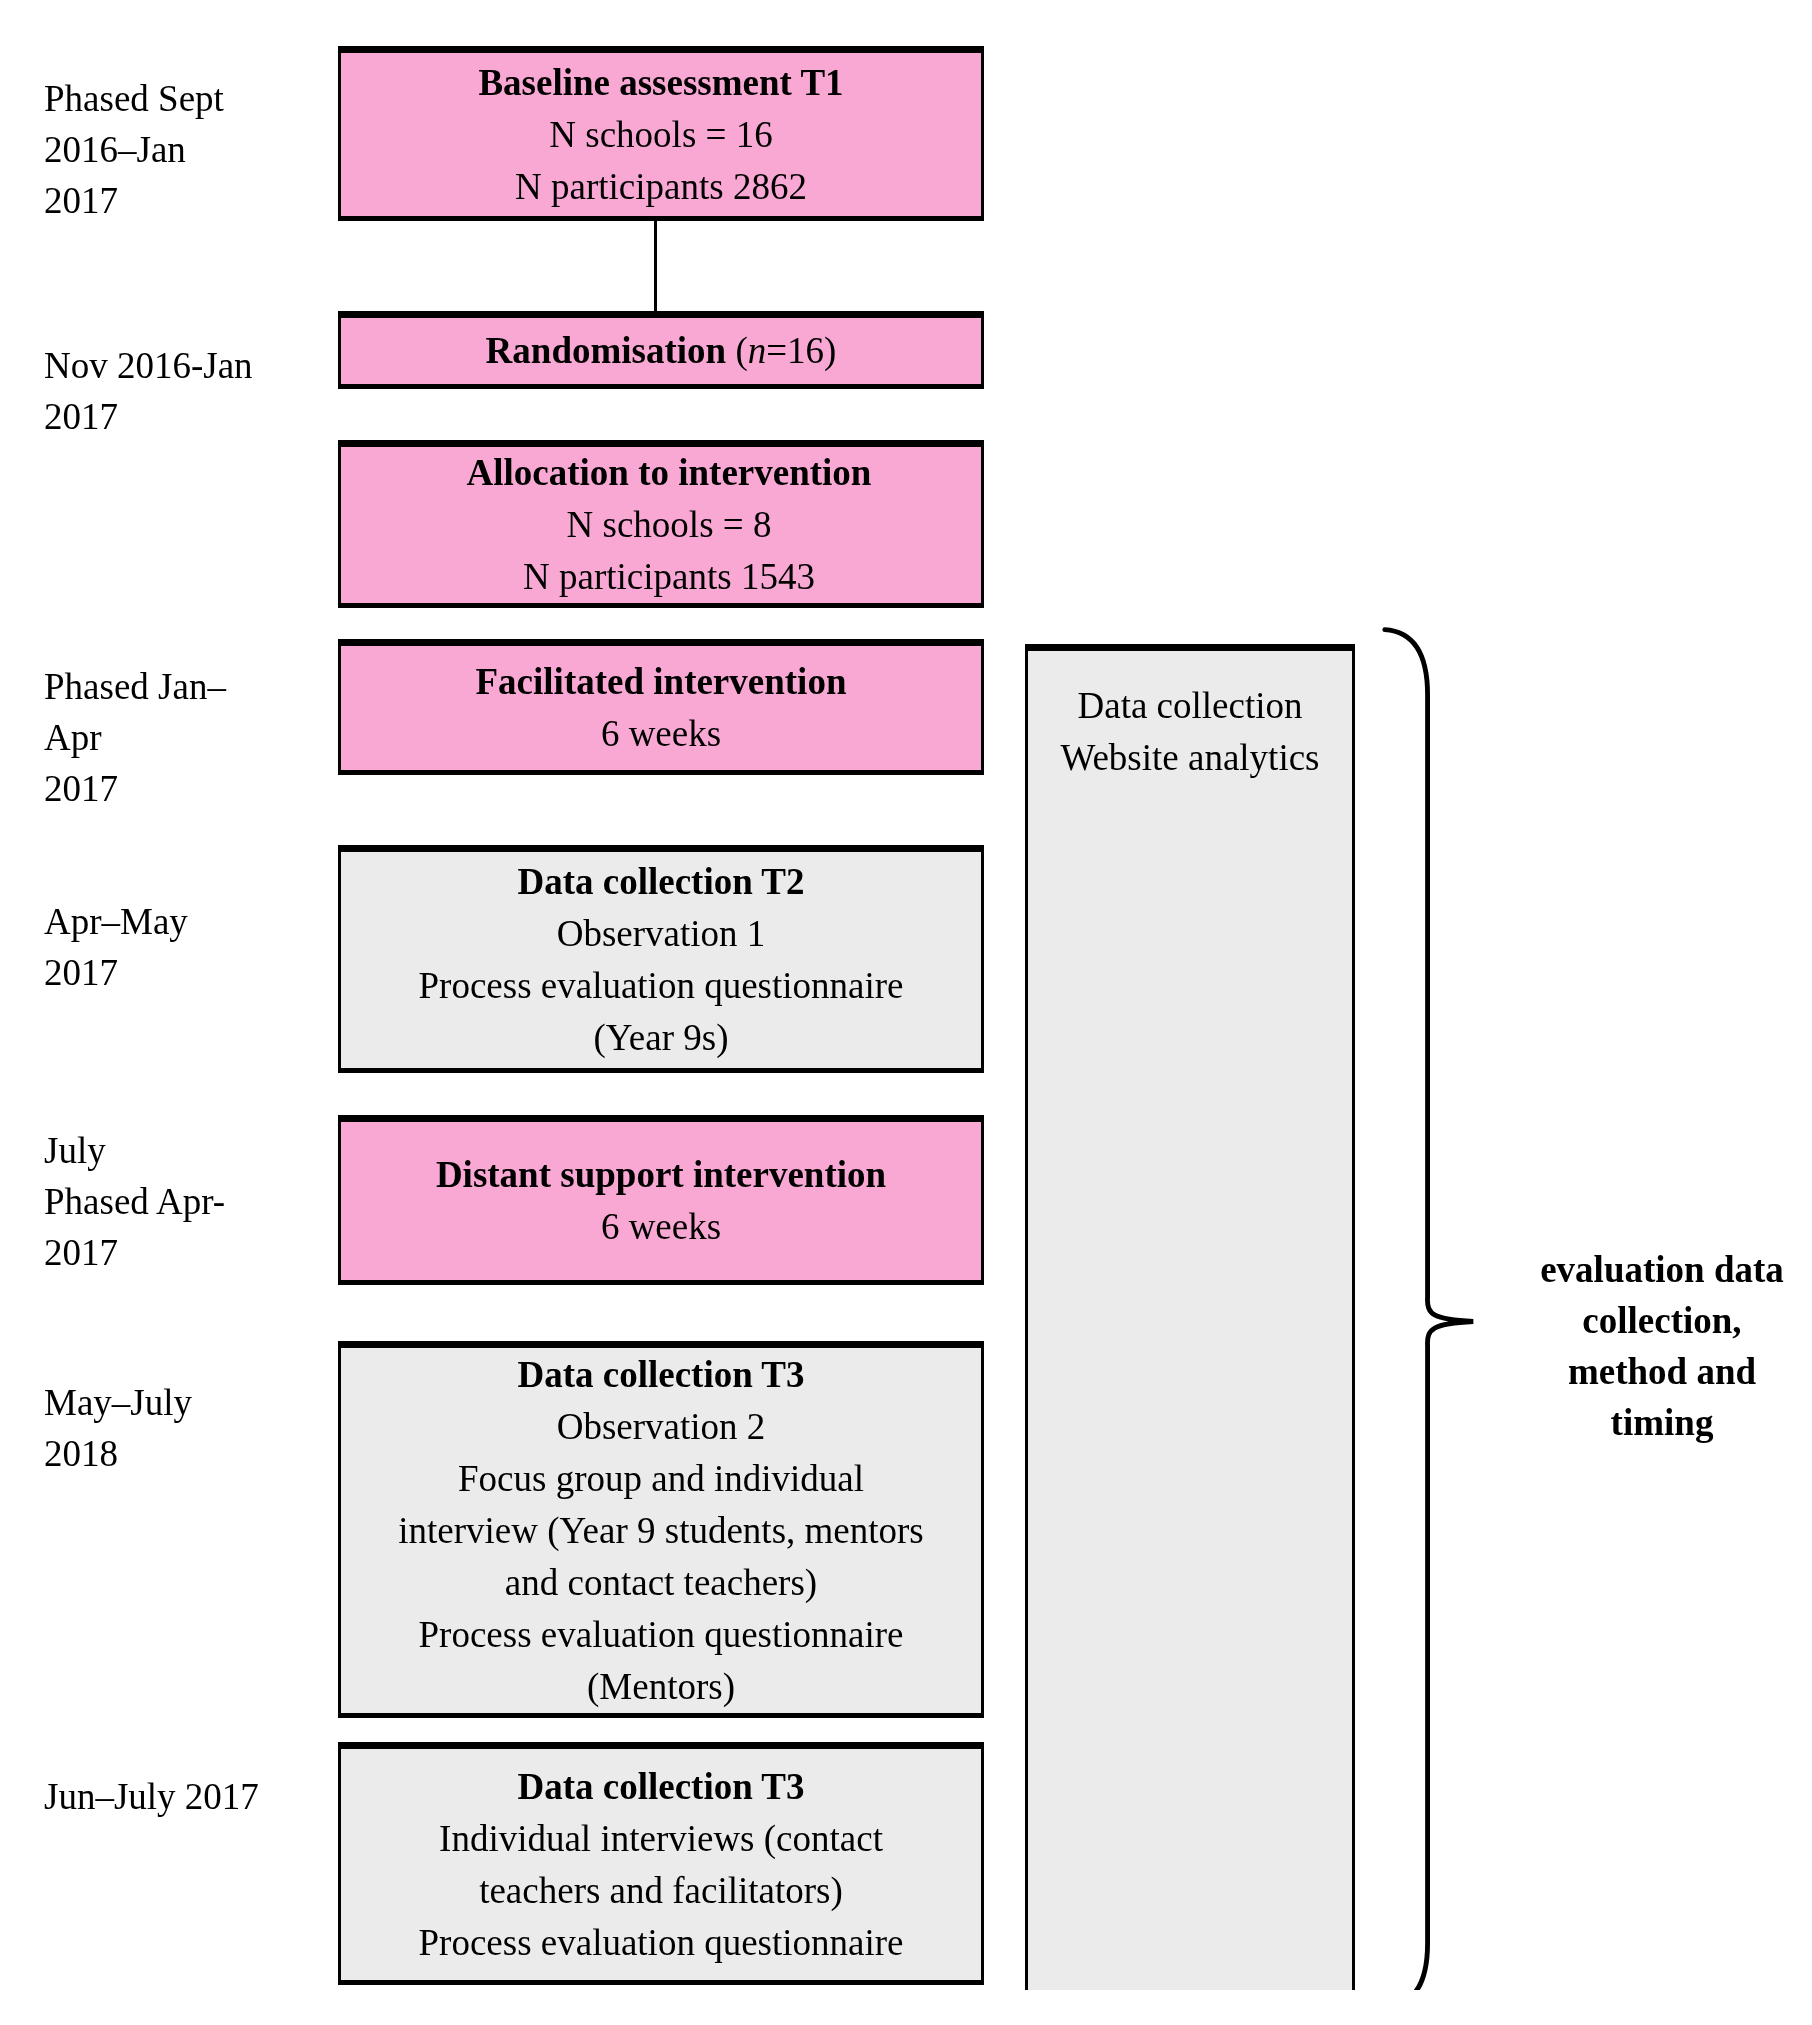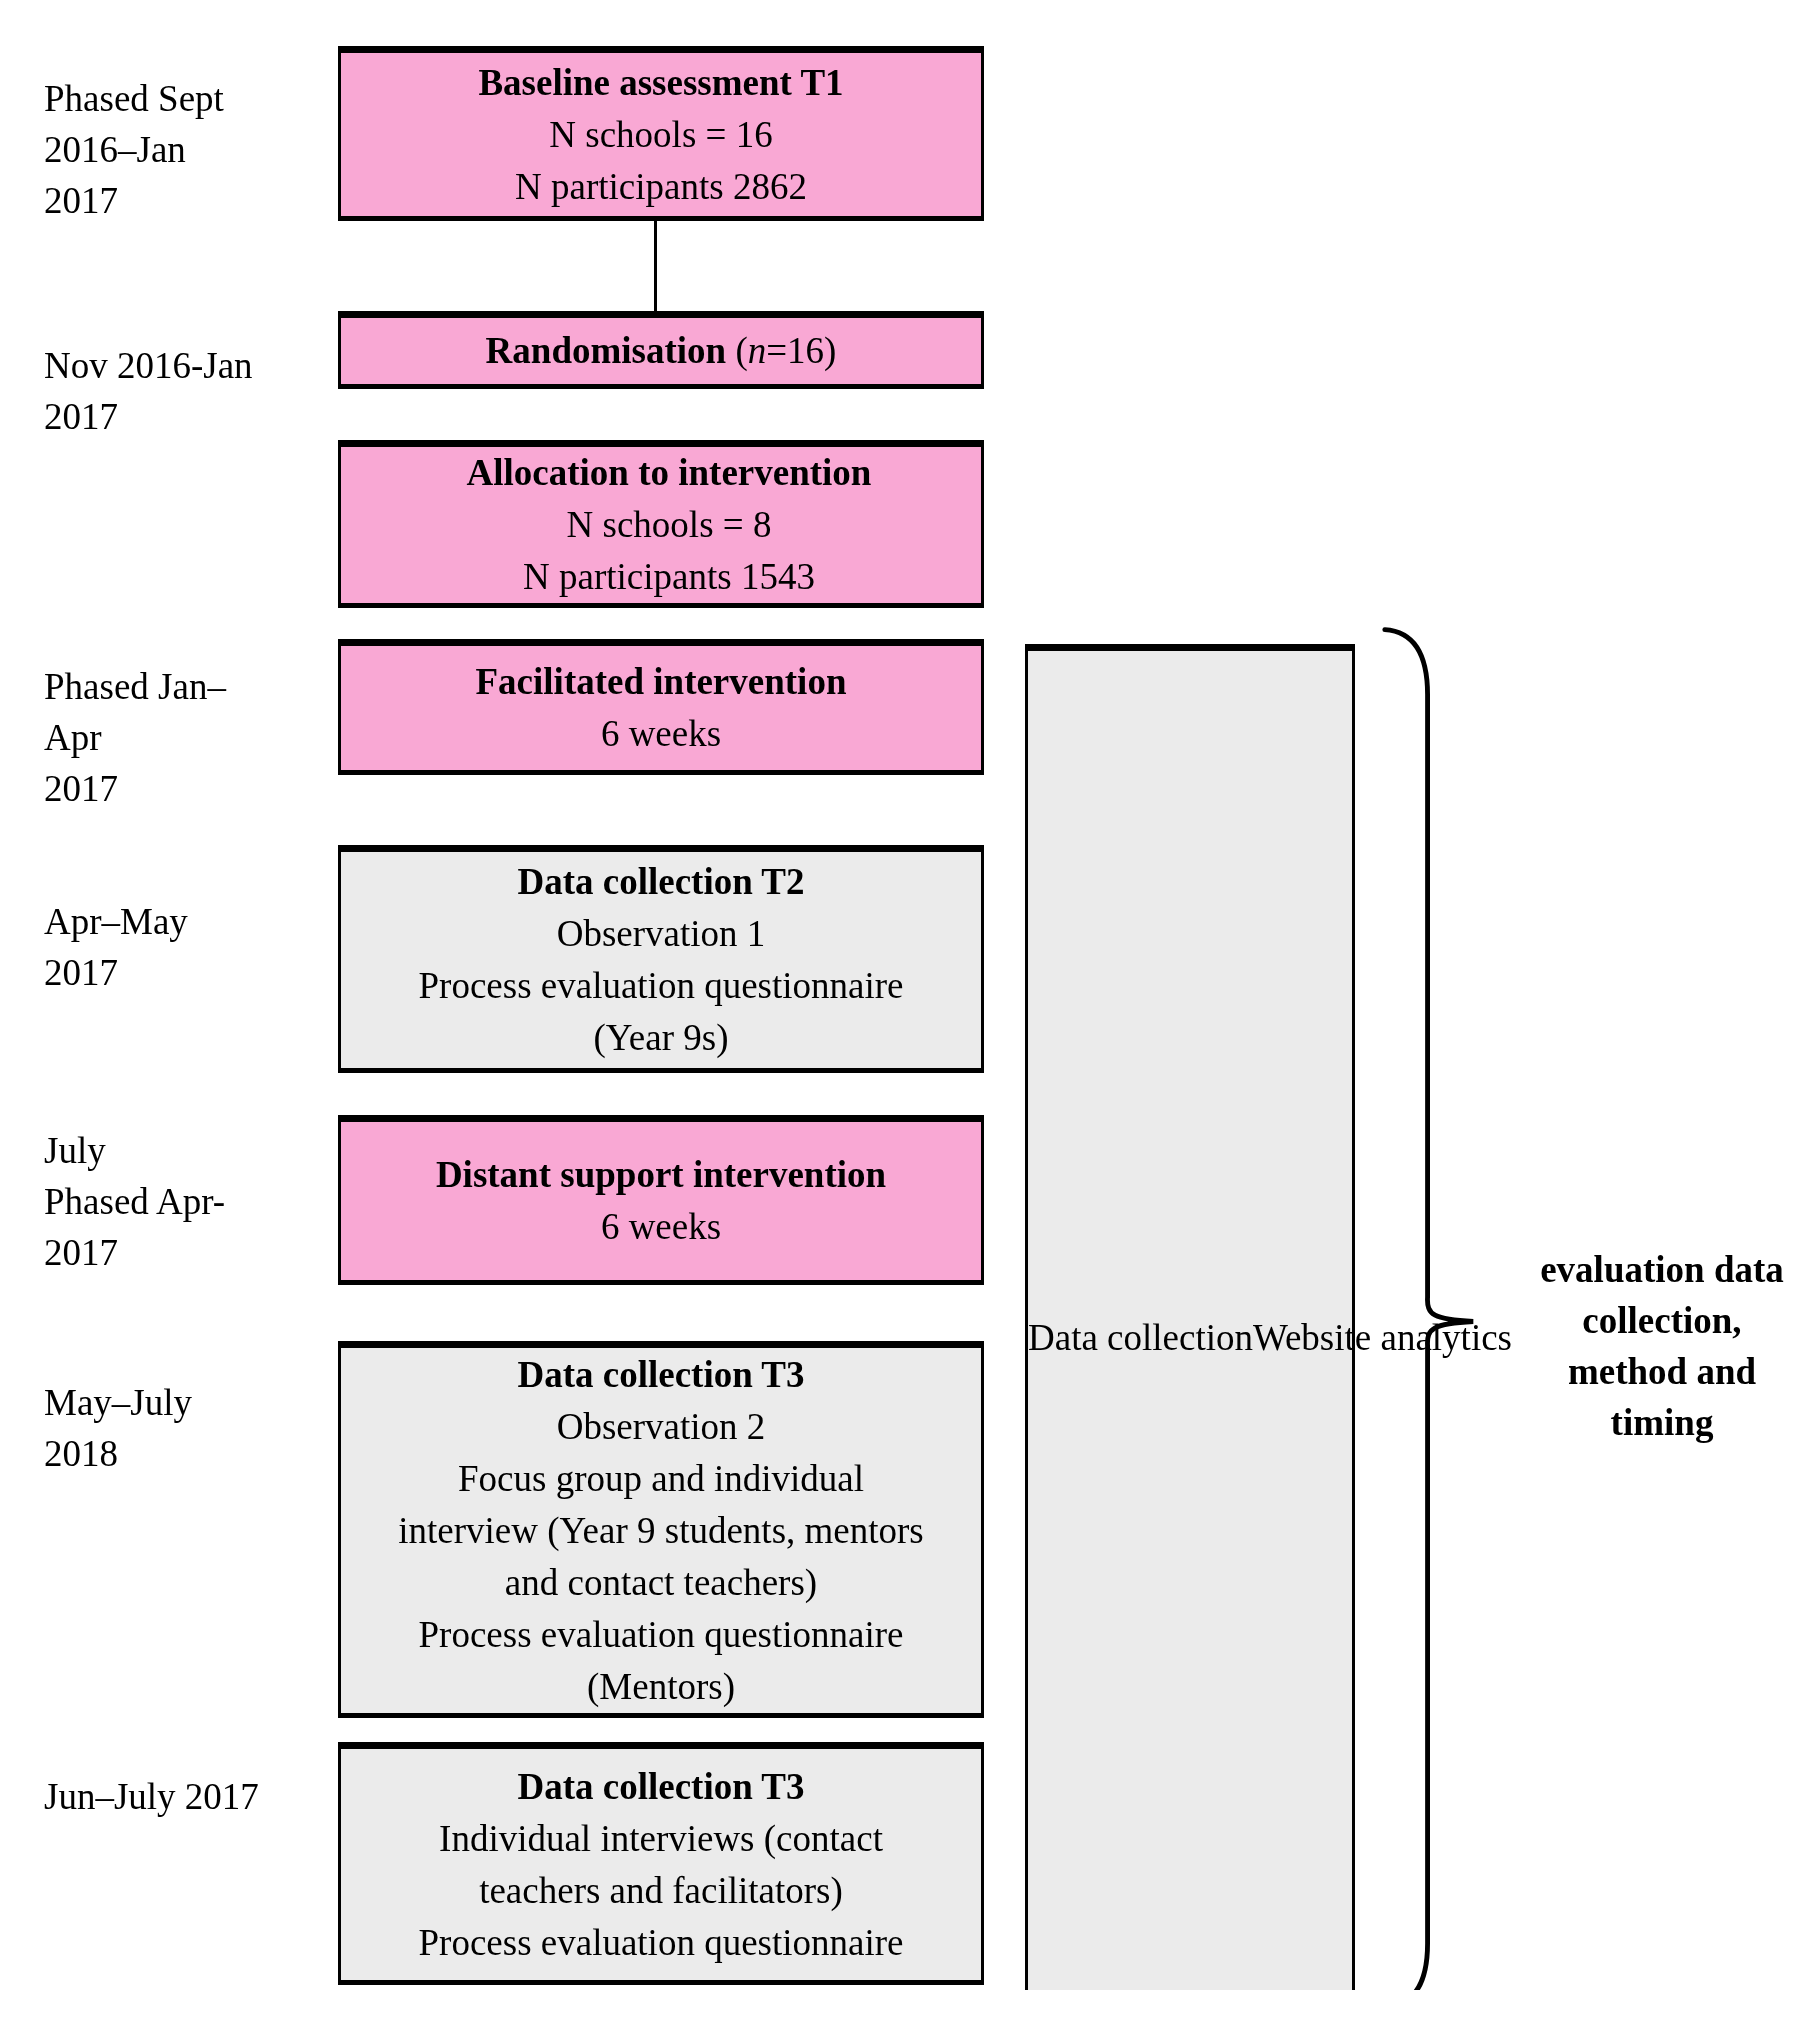--- a/index.html
+++ b/index.html
@@ -46,21 +46,21 @@
     left:1025px;
     top:644px;
     width:330px;
     height:1356px;
     box-sizing:border-box;
     border:3.9px solid #000000;
     border-top-width:7.8px;
     border-bottom-width:5.8px;
     background:#ebebeb;
     display:flex;
-    flex-direction:row;
+    flex-direction:column;
     justify-content:flex-start;
     align-items:center;
     text-align:center;
     padding-top:29px;
     font-size:37px;
     line-height:52px;
   }
   .connector{
     position:absolute;
     left:654px;

